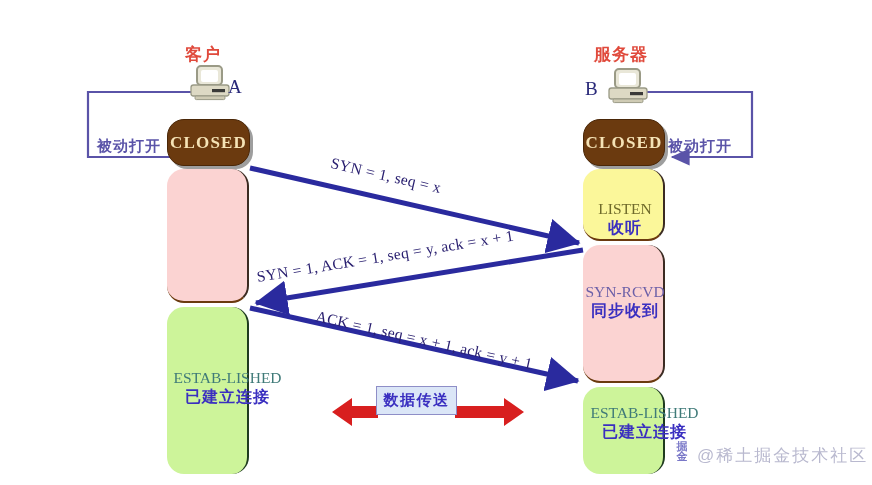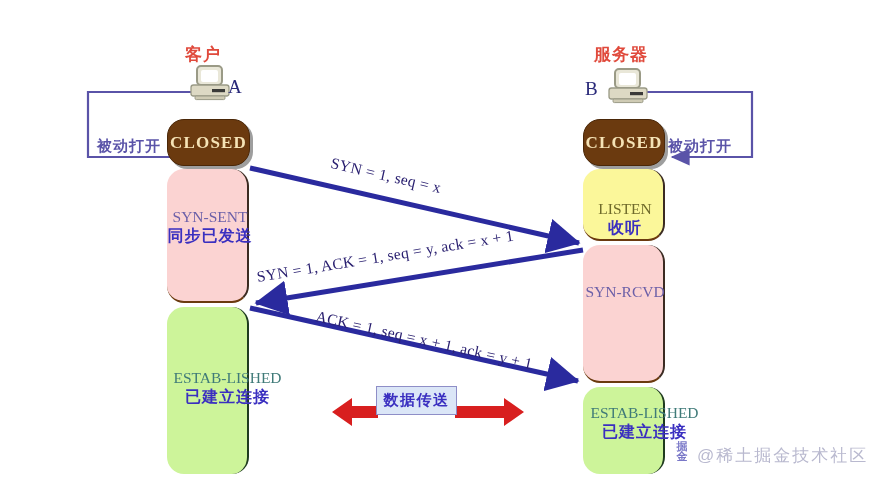--- a/index.html
+++ b/index.html
@@ -198,24 +198,20 @@
 
   <div class="host-letter" style="left:228px;top:76px;">A</div>
 
   <div class="open-label" style="left:97px;top:137px;">被动打开</div>
 
   <div class="state st-closed" style="left:167px;top:119px;width:83px;height:47px;">
     <span class="en">CLOSED</span>
   </div>
 
   <div class="state st-pink" style="left:167px;top:169px;width:82px;height:134px;"></div>
-  <div class="blk-text" style="left:150px;top:208px;width:120px;text-align:center;">
-    <div class="en" style="color:#6b5fa8;font-family:'Liberation Serif',serif;font-size:15.5px;">SYN-SENT</div>
-    <div class="cn" style="color:#3a2fc0;font-family:'Liberation Sans',sans-serif;font-weight:bold;font-size:16px;letter-spacing:1px;">同步已发送</div>
-  </div>
 
   <div class="state st-green" style="left:167px;top:307px;width:82px;height:167px;"></div>
   <div class="blk-text" style="left:140px;top:369px;width:175px;text-align:center;">
     <div class="en" style="color:#3f7a78;font-family:'Liberation Serif',serif;font-size:15.5px;">ESTAB-LISHED</div>
     <div class="cn" style="color:#3a2fc0;font-family:'Liberation Sans',sans-serif;font-weight:bold;font-size:16px;letter-spacing:1px;">已建立连接</div>
   </div>
 
   <div class="host-title" style="left:594px;top:43px;">服务器</div>
 
   <div class="pc" style="left:604px;top:68px;">
@@ -238,20 +234,21 @@
 
   <div class="state st-yellow" style="left:583px;top:169px;width:82px;height:72px;"></div>
   <div class="blk-text" style="left:580px;top:200px;width:90px;text-align:center;">
     <div class="en" style="color:#6f6a2a;font-family:'Liberation Serif',serif;font-size:15.5px;">LISTEN</div>
     <div class="cn" style="color:#3a2fc0;font-family:'Liberation Sans',sans-serif;font-weight:bold;font-size:16px;letter-spacing:1px;">收听</div>
   </div>
 
   <div class="state st-pink" style="left:583px;top:245px;width:82px;height:138px;"></div>
   <div class="blk-text" style="left:565px;top:283px;width:120px;text-align:center;">
     <div class="en" style="color:#6b5fa8;font-family:'Liberation Serif',serif;font-size:15.5px;">SYN-RCVD</div>
+    <div class="cn" style="color:#3a2fc0;font-family:'Liberation Sans',sans-serif;font-weight:bold;font-size:16px;letter-spacing:1px;">同步收到</div>
   </div>
 
   <div class="state st-green" style="left:583px;top:387px;width:82px;height:87px;"></div>
   <div class="blk-text" style="left:557px;top:404px;width:175px;text-align:center;">
     <div class="en" style="color:#3f7a78;font-family:'Liberation Serif',serif;font-size:15.5px;">ESTAB-LISHED</div>
     <div class="cn" style="color:#3a2fc0;font-family:'Liberation Sans',sans-serif;font-weight:bold;font-size:16px;letter-spacing:1px;">已建立连接</div>
   </div>
 
   <div class="seg" style="left:331px;top:154px;transform:rotate(12.9deg);">SYN = 1, seq = x</div>
 

